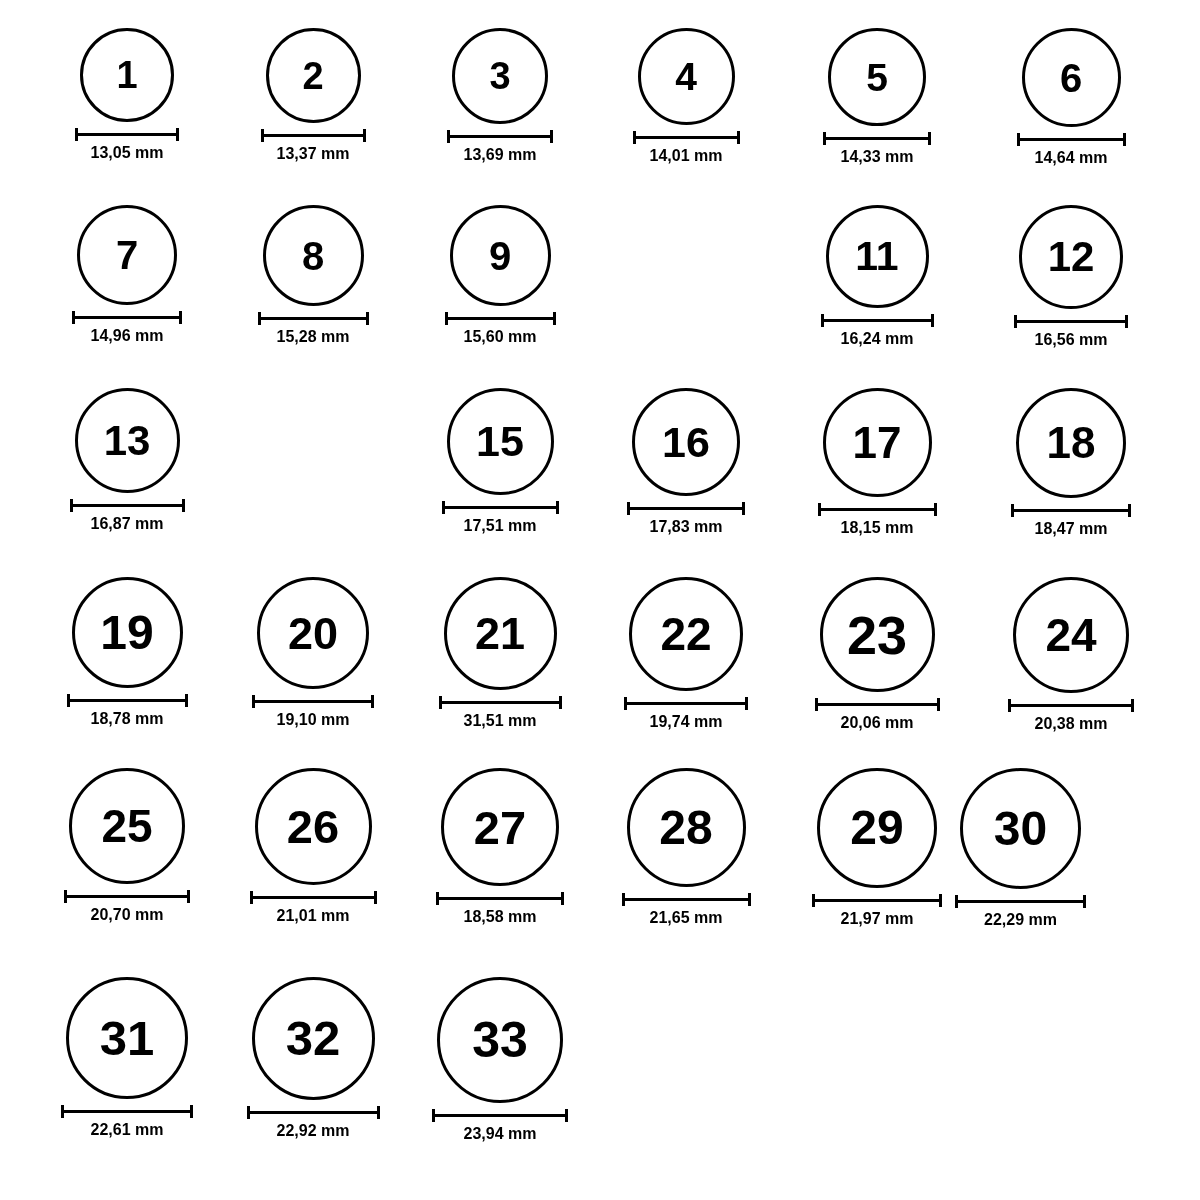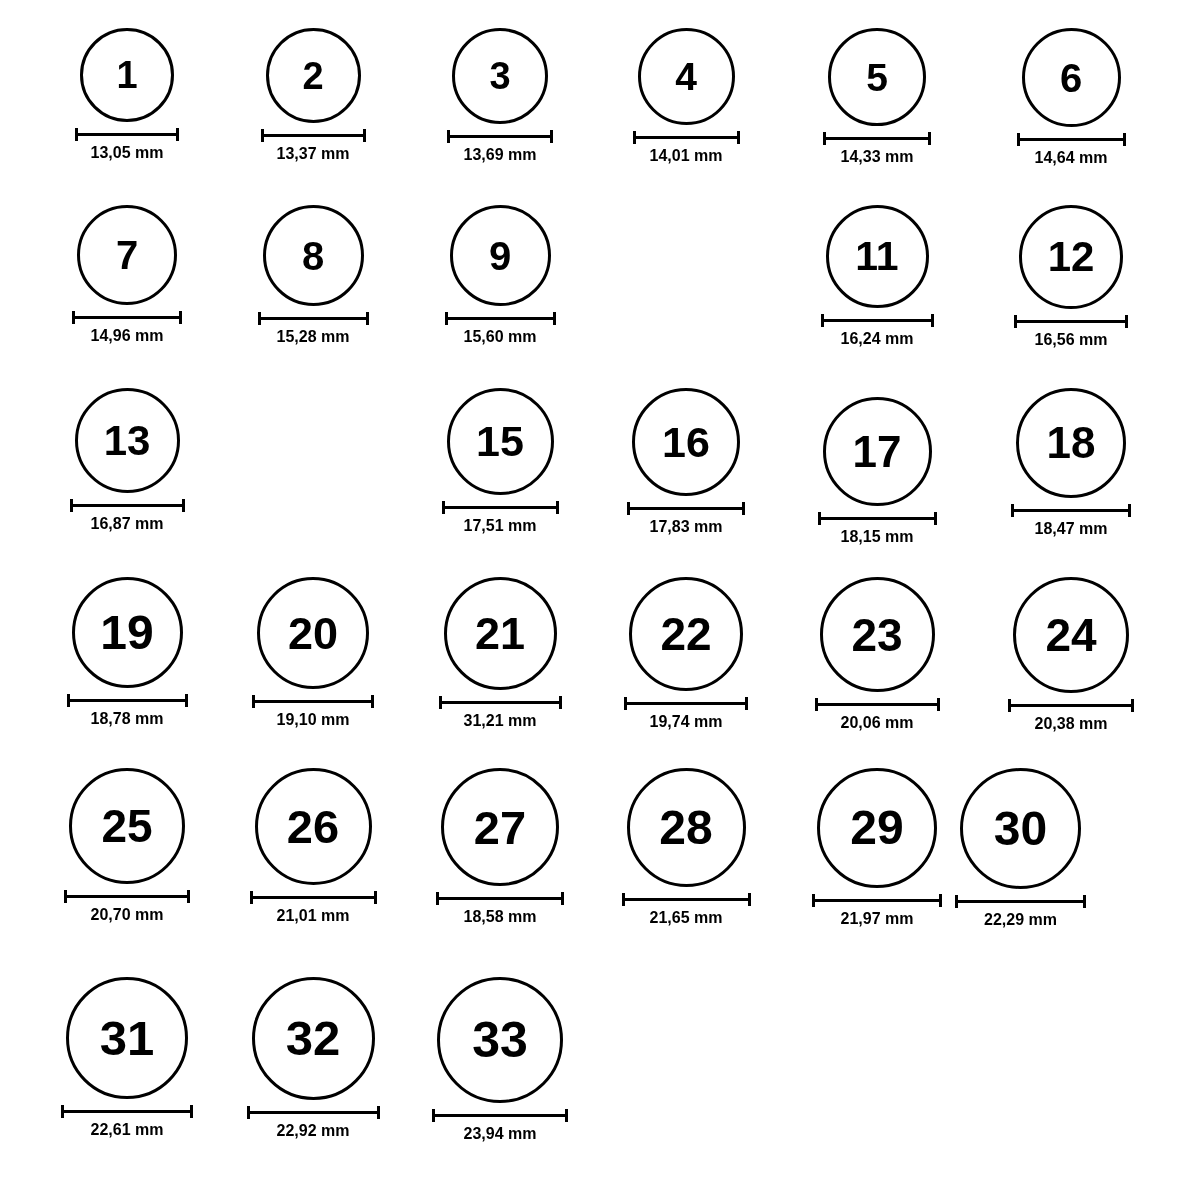--- a/index.html
+++ b/index.html
@@ -224,21 +224,21 @@
       <div class="ring-circle" style="width: 108px; height: 108px;">
         <span class="ring-number" style="font-size: 43px;">16</span>
       </div>
       <div class="measure" style="width: 118px;">
         <div class="cap left"></div>
         <div class="bar"></div>
         <div class="cap right"></div>
       </div>
       <div class="ring-label">17,83 mm</div>
     </div>
-    <div class="ring-cell" style="width: 139px; left: 807.5px; top: 397px;">
+    <div class="ring-cell" style="width: 139px; left: 807.5px; top: 388px;">
       <div class="ring-circle" style="width: 109px; height: 109px;">
         <span class="ring-number" style="font-size: 44px;">17</span>
       </div>
       <div class="measure" style="width: 119px;">
         <div class="cap left"></div>
         <div class="bar"></div>
         <div class="cap right"></div>
       </div>
       <div class="ring-label">18,15 mm</div>
     </div>
@@ -277,36 +277,36 @@
     </div>
     <div class="ring-cell" style="width: 143px; left: 428.5px; top: 577px;">
       <div class="ring-circle" style="width: 113px; height: 113px;">
         <span class="ring-number" style="font-size: 45px;">21</span>
       </div>
       <div class="measure" style="width: 123px;">
         <div class="cap left"></div>
         <div class="bar"></div>
         <div class="cap right"></div>
       </div>
-      <div class="ring-label">31,21 mm</div>
+      <div class="ring-label">31,51 mm</div>
     </div>
     <div class="ring-cell" style="width: 144px; left: 614px; top: 577px;">
       <div class="ring-circle" style="width: 114px; height: 114px;">
         <span class="ring-number" style="font-size: 46px;">22</span>
       </div>
       <div class="measure" style="width: 124px;">
         <div class="cap left"></div>
         <div class="bar"></div>
         <div class="cap right"></div>
       </div>
       <div class="ring-label">19,74 mm</div>
     </div>
     <div class="ring-cell" style="width: 145px; left: 804.5px; top: 577px;">
       <div class="ring-circle" style="width: 115px; height: 115px;">
-        <span class="ring-number" style="font-size: 46px;">23</span>
+        <span class="ring-number" style="font-size: 54px;">23</span>
       </div>
       <div class="measure" style="width: 125px;">
         <div class="cap left"></div>
         <div class="bar"></div>
         <div class="cap right"></div>
       </div>
       <div class="ring-label">20,06 mm</div>
     </div>
     <div class="ring-cell" style="width: 146px; left: 998px; top: 577px; text-align: right;">
       <div class="ring-circle" style="width: 116px; height: 116px;">

